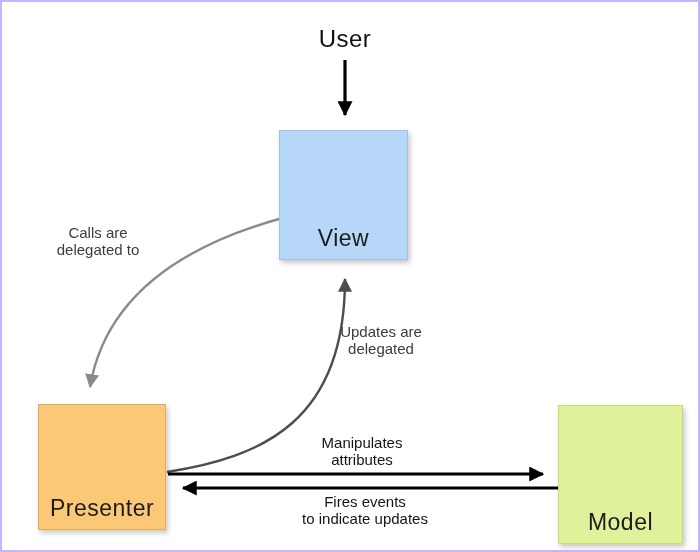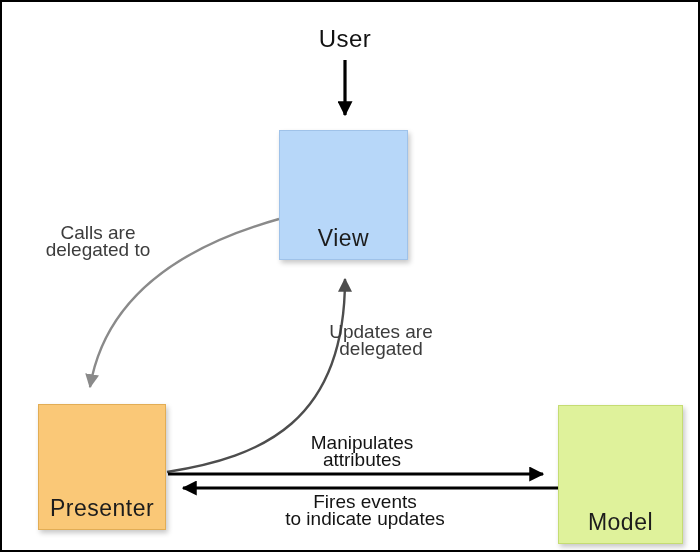--- a/index.html
+++ b/index.html
@@ -3,21 +3,21 @@
 <meta charset="utf-8">
 <style>
   * { margin: 0; padding: 0; box-sizing: border-box; }
   html, body { width: 700px; height: 552px; background: #ffffff; }
   body { font-family: "Liberation Sans", "DejaVu Sans", sans-serif; }
 
   .frame {
     position: relative;
     width: 700px;
     height: 552px;
-    border: 2px solid #000000;
+    border: 2px solid #c4b5fd;
     background: #ffffff;
     overflow: hidden;
   }
 
   .arrows-layer {
     position: absolute;
     left: 0; top: 0;
     width: 700px; height: 552px;
   }
 
@@ -46,21 +46,21 @@
     font-size: 24px;
     color: #111111;
     letter-spacing: 0.5px;
     white-space: nowrap;
   }
 
   .edge-label {
     position: absolute;
     transform: translateX(-50%);
     text-align: center;
-    font-size: 19px;
+    font-size: 15px;
     line-height: 17px;
     white-space: pre-line;
   }
   .edge-label.gray  { color: #3c3c3c; }
   .edge-label.black { color: #141414; }
 
   .label-calls       { left: 96px;  top: 222px; }
   .label-updates     { left: 379px; top: 321px; }
   .label-manipulates { left: 360px; top: 432px; }
   .label-fires       { left: 363px; top: 491px; }

